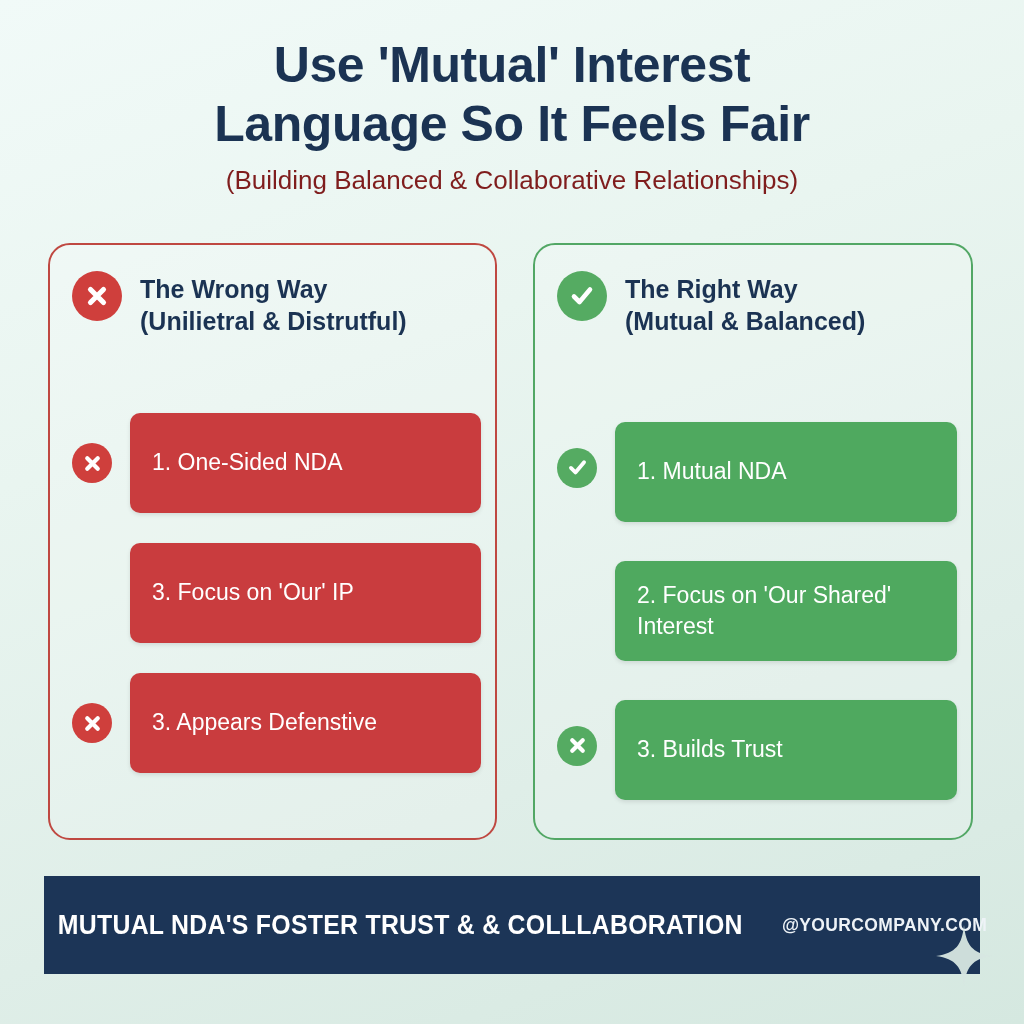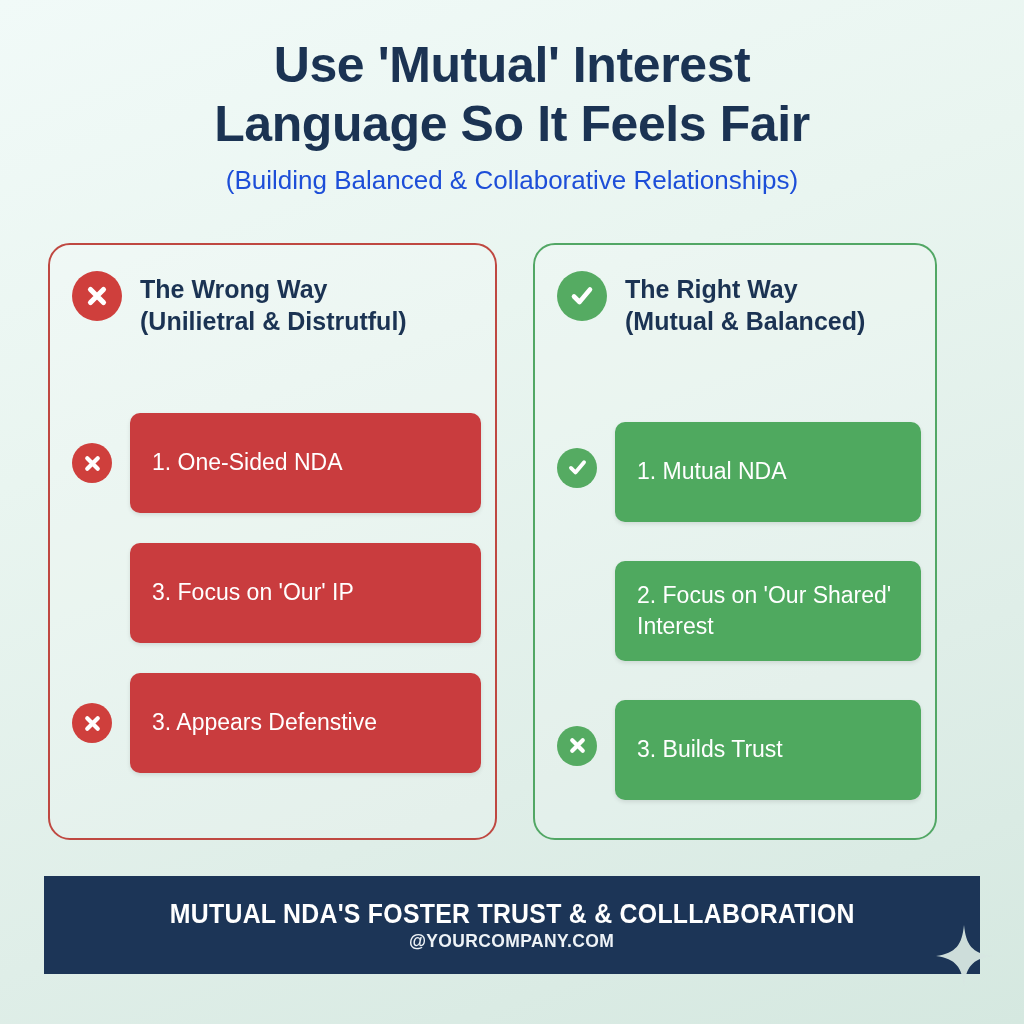--- a/index.html
+++ b/index.html
@@ -37,34 +37,34 @@
     font-weight: bold;
     letter-spacing: -0.4px;
     line-height: 1.17;
     color: #1b3353;
     white-space: nowrap;
   }
   .subtitle {
     margin-top: 12px;
     font-size: 26px;
     font-weight: normal;
-    color: #1d4ed8;
+    color: #7f1d1d;
     line-height: 1.2;
   }
 
   
   .panel {
     position: absolute;
     top: 243px;
     height: 597px;
     border-radius: 22px;
     background: rgba(255,255,255,0.16);
   }
   .panel.left  { left: 48px;  width: 449px; border: 2.5px solid #bf4841; }
-  .panel.right { left: 533px; width: 404px; border: 2.5px solid #52a765; }
+  .panel.right { left: 533px; width: 440px; border: 2.5px solid #52a765; }
 
   .panel-head {
     position: absolute;
     top: 26px;
     left: 22px;
     right: 28px;
     display: flex;
     align-items: flex-start;
     gap: 18px;
   }
@@ -134,21 +134,21 @@
 
   
   .banner {
     position: absolute;
     left: 44px;
     top: 876px;
     width: 936px;
     height: 98px;
     background: #1c3557;
     display: flex;
-    flex-direction: column;
+    flex-direction: row;
     align-items: center;
     justify-content: center;
   }
   .banner-main {
     font-size: 27px;
     font-weight: bold;
     color: #ffffff;
     letter-spacing: 0.3px;
     transform: scaleX(0.92);
     white-space: nowrap;

